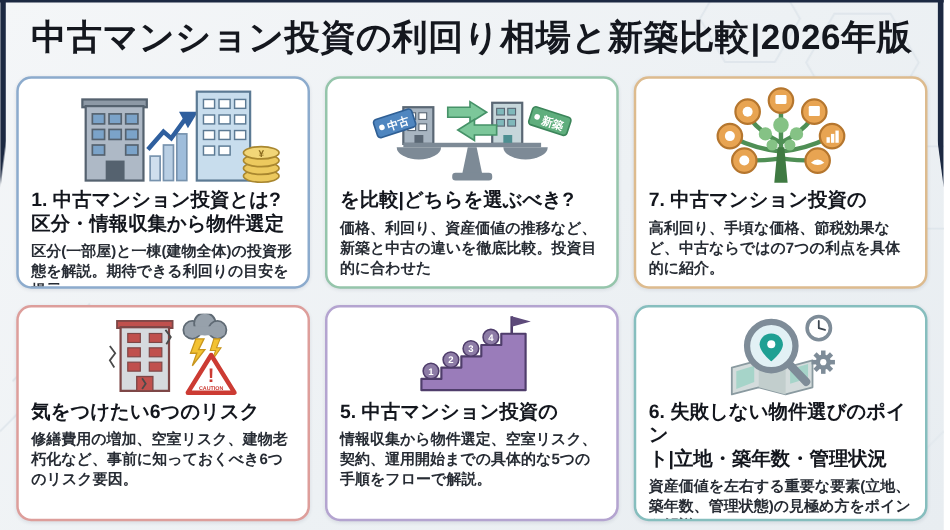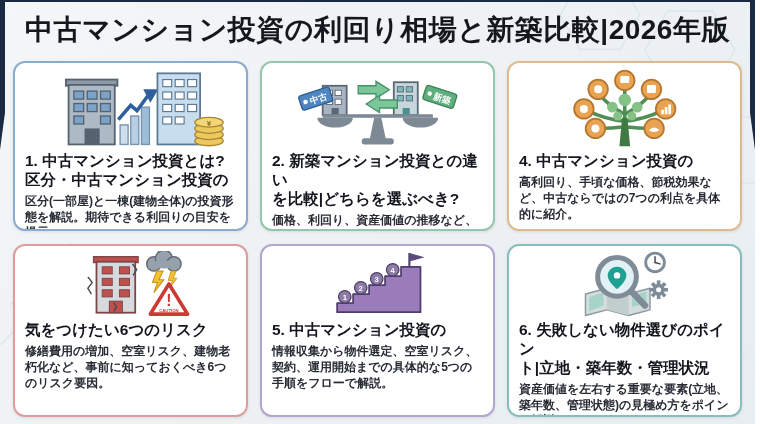--- a/index.html
+++ b/index.html
@@ -102,21 +102,21 @@
             <ellipse cx="198" cy="82" rx="16" ry="5.5" fill="#ecc95e"></ellipse>
             <ellipse cx="198" cy="75" rx="16" ry="5.5" fill="#ecc95e"></ellipse>
             <ellipse cx="198" cy="68" rx="16" ry="5.5" fill="#ecc95e"></ellipse>
             <ellipse cx="198" cy="61" rx="16" ry="5.5" fill="#f2d678"></ellipse>
           </g>
           <text x="198" y="65" text-anchor="middle" font-size="9" fill="#8a6a1e">¥</text>
         </svg>
       </div>
       <h3>
         <span>1. 中古マンション投資とは?</span>
-        <span>区分・中古マンション投資の</span>
+        <span>区分・情報収集から物件選定</span>
       </h3>
       <p>区分(一部屋)と一棟(建物全体)の投資形態を解説。期待できる利回りの目安を提示。</p>
     </div>
 
     <div class="card row1" style="border-color: rgb(149, 197, 171);">
       <div class="illus">
         <svg viewBox="0 0 220 90">
           <rect x="48" y="20" width="27" height="33" fill="#a8b5c1" stroke="#5a6774" stroke-width="2"></rect>
           <g fill="#ffffff" stroke="#5a6774" stroke-width="1">
             <rect x="52" y="25" width="7" height="6"></rect>
@@ -146,21 +146,20 @@
             <text x="183" y="37" text-anchor="middle" font-size="10" fill="#ffffff">新築</text>
           </g>
           <rect x="48" y="52" width="124" height="4" fill="#7d8a96"></rect>
           <path d="M42 56 a20 11 0 0 0 40 0 Z" fill="#7d8a96"></path>
           <path d="M138 56 a20 11 0 0 0 40 0 Z" fill="#7d8a96"></path>
           <polygon points="106,56 114,56 119,80 101,80" fill="#7d8a96"></polygon>
           <rect x="92" y="79" width="36" height="7" rx="3" fill="#7d8a96"></rect>
         </svg>
       </div>
       <h3>
-        <span>2. 新築マンション投資との違い</span>
         <span>を比較|どちらを選ぶべき?</span>
       </h3>
       <p>価格、利回り、資産価値の推移など、新築と中古の違いを徹底比較。投資目的に合わせた</p>
     </div>
 
     <div class="card row1" style="border-color: rgb(221, 187, 142);">
       <div class="illus">
         <svg viewBox="0 0 220 90">
           <g stroke="#4f8f55" stroke-width="4" fill="none" stroke-linecap="round">
             <path d="M110 62 L110 24"></path>
@@ -197,21 +196,21 @@
                 <rect x="151" y="47" width="3" height="5"></rect>
                 <rect x="155" y="44" width="3" height="8"></rect>
                 <rect x="159" y="41" width="3" height="11"></rect>
               </g>
             <circle cx="77" cy="68" r="4.5"></circle>
             <path d="M137 70 q6 -6 12 0 q-6 4 -12 0 z"></path>
           </g>
         </svg>
       </div>
       <h3>
-        <span>4. 中古マンション投資の</span>
+        <span>7. 中古マンション投資の</span>
       </h3>
       <p>高利回り、手頃な価格、節税効果など、中古ならではの7つの利点を具体的に紹介。</p>
     </div>
 
     <div class="card row2" style="border-color: rgb(221, 158, 155);">
       <div class="illus">
         <svg viewBox="0 0 220 92">
           <rect x="58" y="8" width="62" height="8" fill="#c0504d" stroke="#7d4646" stroke-width="2"></rect>
           <rect x="62" y="15" width="54" height="71" fill="#d6dade" stroke="#7d4646" stroke-width="2.5"></rect>
           <g fill="#c0504d" stroke="#7d4646" stroke-width="1.3">

